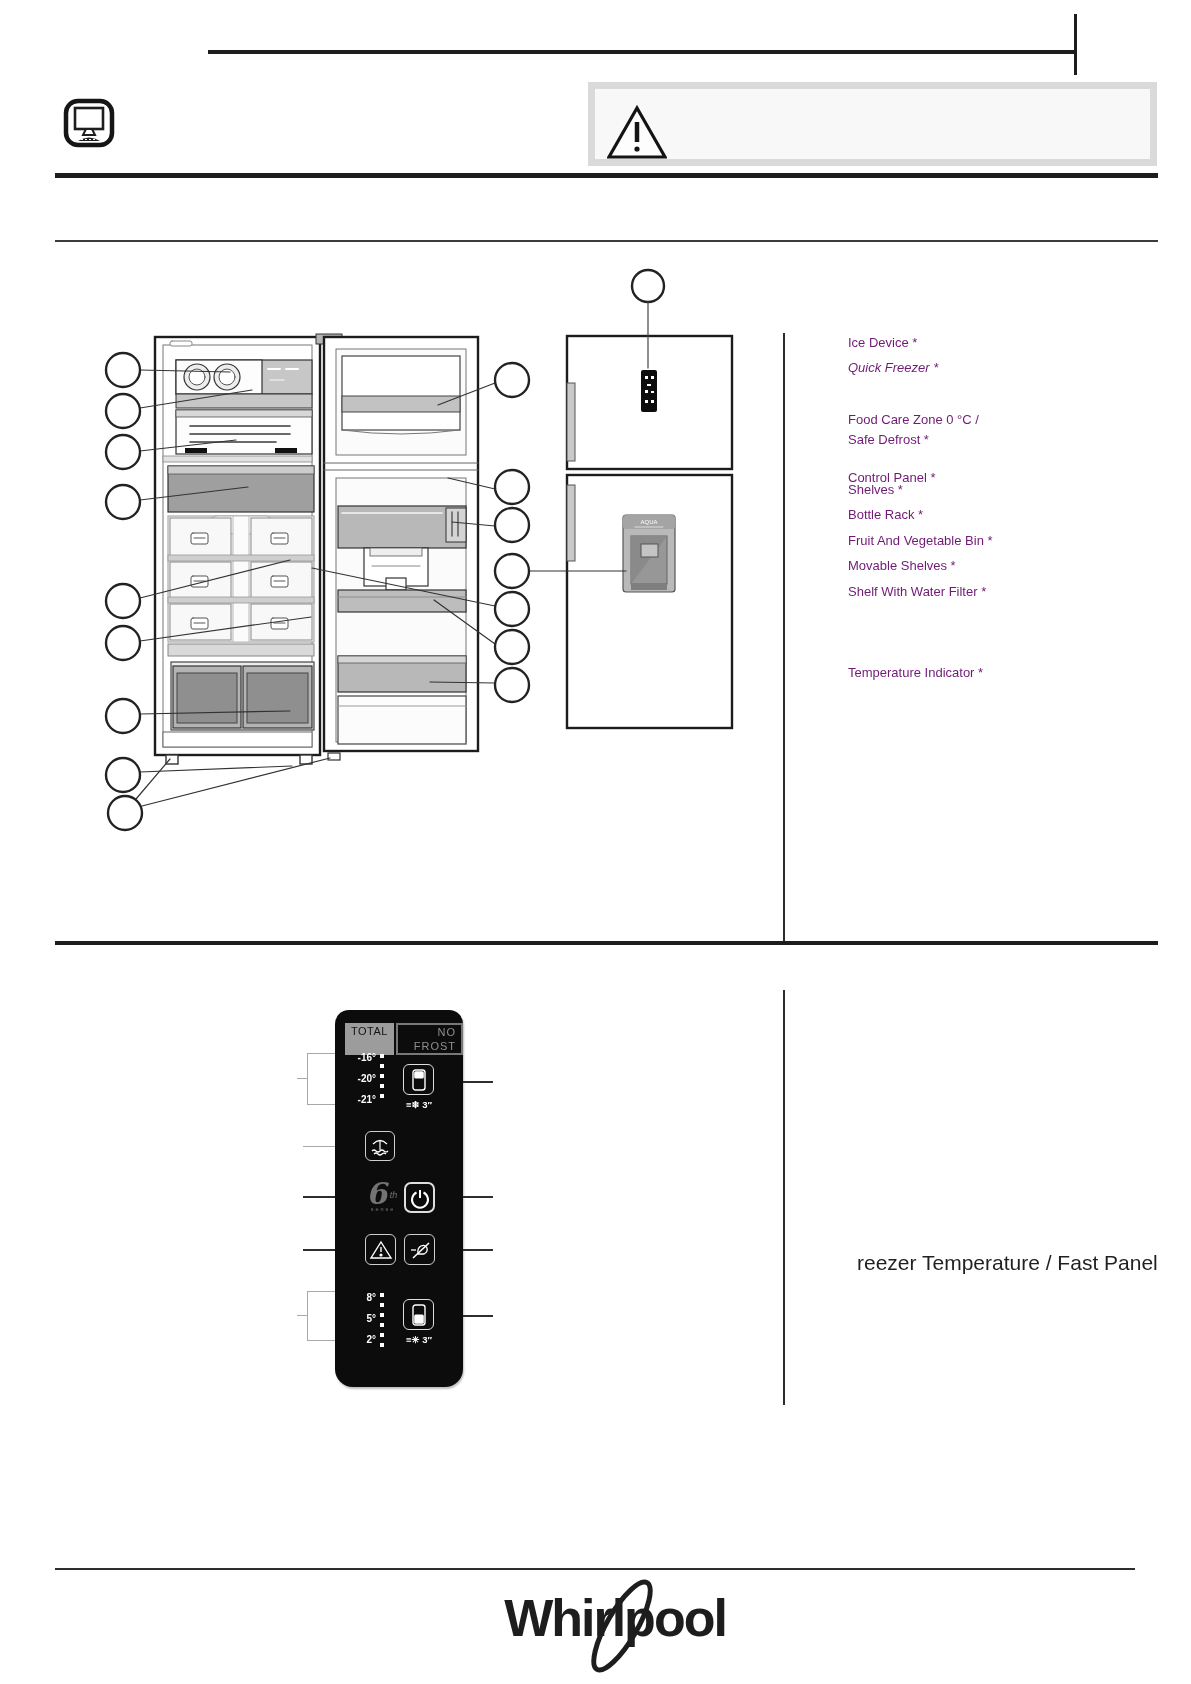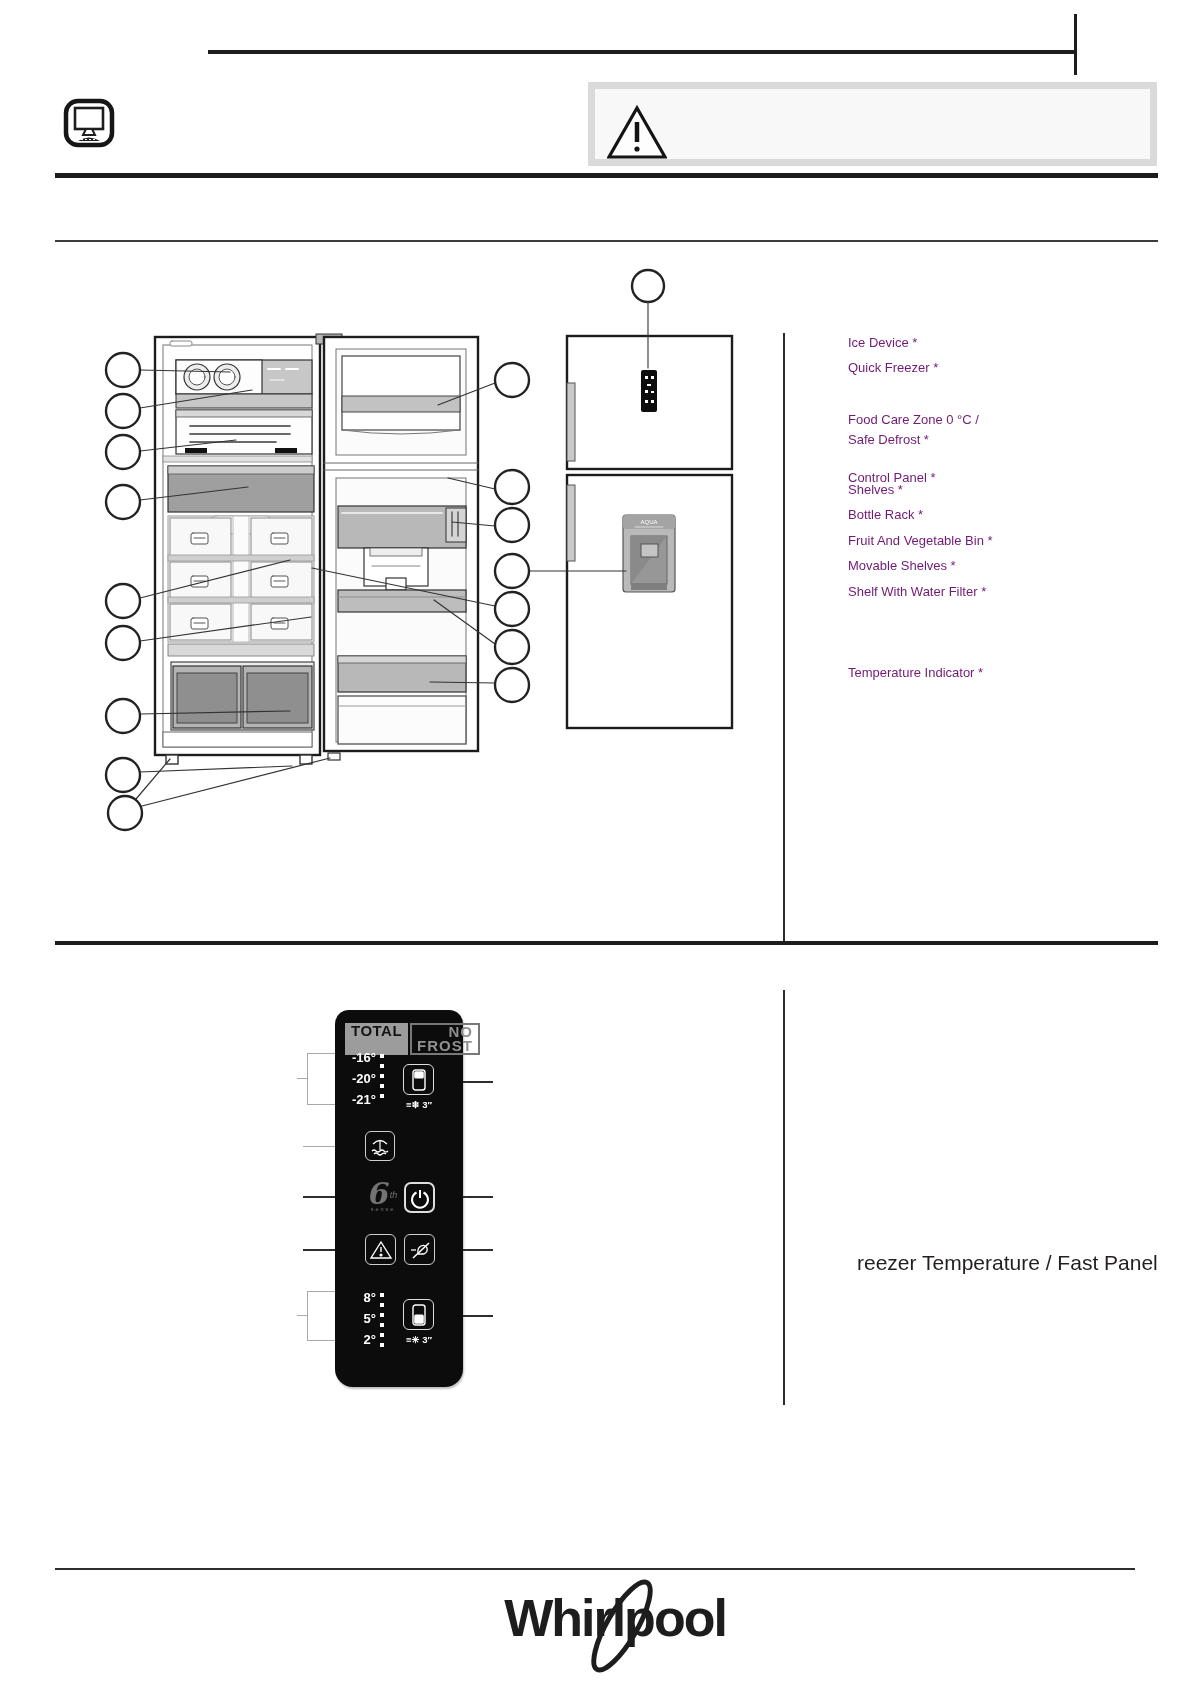--- a/index.html
+++ b/index.html
@@ -9,25 +9,25 @@
   
   .rule{position:absolute;background:#1d1d1d;}
   
   .warnbox{position:absolute;left:588px;top:82px;width:569px;height:84px;
            border:7px solid #dadada;background:#f8f8f8;box-sizing:border-box;}
   
   .legend-item{position:absolute;left:848px;font-size:13px;color:#701a75;white-space:nowrap;}
   
   .panel{position:absolute;left:335px;top:1010px;width:128px;height:377px;
          background:#0c0c0c;border-radius:14px 14px 18px 18px;box-shadow:1px 2px 2px rgba(0,0,0,.25);}
-  .badge{position:absolute;left:10px;top:13px;display:flex;font-size:15px;font-weight:bold;line-height:14px;}
+  .badge{position:absolute;left:10px;top:13px;display:flex;font-size:11px;font-weight:normal;line-height:14px;}
   .badge .tot{background:#9c9c9c;color:#141414;padding:1px 6px;letter-spacing:.5px;}
   .badge .nof{border:2px solid #787878;color:#909090;padding:0 5px;margin-left:2px;letter-spacing:1px;text-align:right;}
   .temp{position:absolute;left:13px;width:28px;text-align:right;color:#fff;
-        font-size:13px;font-weight:bold;line-height:14px;}
+        font-size:10px;font-weight:bold;line-height:14px;}
   .dot{position:absolute;left:45px;width:4px;height:4px;background:#fff;}
   .pbtn{position:absolute;border:1.5px solid #dedede;border-radius:6px;box-sizing:border-box;
         display:flex;align-items:center;justify-content:center;}
   .plabel{position:absolute;color:#fff;font-size:9.5px;white-space:nowrap;font-weight:bold;}
   .six{position:absolute;left:28px;top:170px;width:40px;text-align:center;color:#737373;}
   .six .n{font-family:"DejaVu Serif",serif;font-style:italic;font-weight:bold;font-size:30px;line-height:28px;}
   .six .th{font-size:9px;vertical-align:super;font-style:italic;}
   .six .s{display:block;font-size:5.5px;letter-spacing:2px;margin-top:-2px;}
   .callout-line{position:absolute;background:#2e2e2e;}
   .callout-line.gray{background:#a9a9a9;}
@@ -237,21 +237,21 @@
       <circle cx="422" cy="359" r="17"></circle>
         <circle cx="422" cy="397" r="17"></circle>
       <circle cx="422" cy="435" r="17"></circle>
     </g>
   </g>
 </svg>
 
 <div class="rule" style="left:783px;top:333px;width:2px;height:611px;background:#2b2b2b;"></div>
 
 <div class="legend-item" style="top:335px;">Ice Device *</div>
-<div class="legend-item" style="top:360px;">Quick Freezer *</div>
+<div class="legend-item" style="top:360px;font-style:italic;">Quick Freezer *</div>
 <div class="legend-item" style="top:412px;">Food Care Zone 0 °C /</div>
 <div class="legend-item" style="top:432px;">Safe Defrost *</div>
 <div class="legend-item" style="top:470px;">Control Panel *</div>
 <div class="legend-item" style="top:482px;">Shelves *</div>
 <div class="legend-item" style="top:507px;">Bottle Rack *</div>
 <div class="legend-item" style="top:533px;">Fruit And Vegetable Bin *</div>
 <div class="legend-item" style="top:558px;">Movable Shelves *</div>
 <div class="legend-item" style="top:584px;">Shelf With Water Filter *</div>
 <div class="legend-item" style="top:665px;">Temperature Indicator *</div>
 

